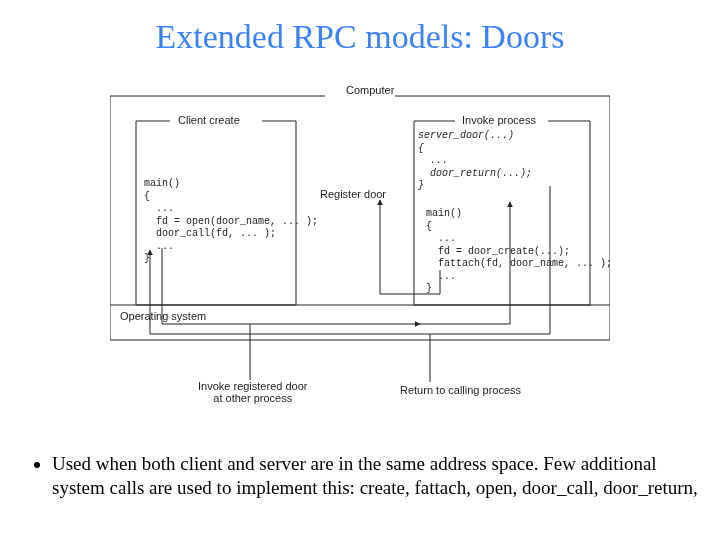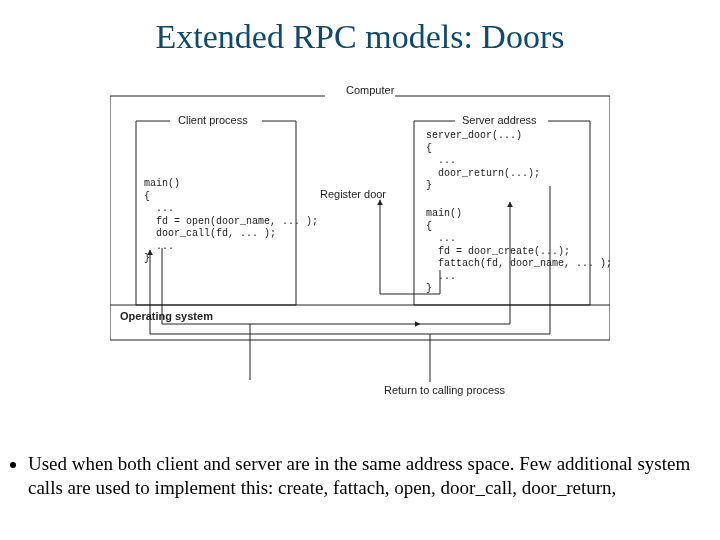--- a/index.html
+++ b/index.html
@@ -5,21 +5,21 @@
   * { box-sizing: border-box; margin: 0; padding: 0; }
   body {
     width: 720px;
     height: 540px;
     background: #ffffff;
     font-family: "Times New Roman", Times, serif;
     position: relative;
     overflow: hidden;
   }
   .title {
-    color: #0c4a6e;
+    color: #3b82f6;
     font-size: 34px;
     text-align: center;
     padding-top: 18px;
     font-weight: normal;
   }
   .diagram {
     position: absolute;
     left: 110px;
     top: 80px;
     width: 500px;
@@ -38,21 +38,21 @@
   }
   .bullets {
     position: absolute;
     left: 18px;
     top: 452px;
     width: 684px;
     font-size: 19px;
     line-height: 1.25;
     color: #000;
   }
-  .bullets li { margin-left: 10px; }
+  .bullets li { margin-left: 34px; }
 </style>
 </head>
 <body>
 
 <h1 class="title">Extended RPC models: Doors</h1>
 
 <div class="diagram">
 
   <svg class="overlay" viewBox="0 0 500 330">
     <defs>
@@ -81,46 +81,48 @@
     <path d="M 310 244 L 400 244 L 400 122" fill="none" stroke="#222" marker-end="url(#arr)"></path>
 
     <line x1="140" y1="244" x2="140" y2="300" stroke="#222"></line>
 
     <path d="M 440 106 L 440 254 L 40 254 L 40 170" fill="none" stroke="#222" marker-end="url(#arr)"></path>
 
     <line x1="320" y1="254" x2="320" y2="302" stroke="#222"></line>
   </svg>
 
   <div class="label" style="left:228px; top:4px;margin-left:8px;">Computer</div>
-  <div class="label" style="left:68px; top:34px;">Client process</div>
-  <div class="label" style="left:352px; top:34px;">Server address</div>
+  <div class="label" style="left:68px; top:34px;">Client create</div>
+  <div class="label" style="left:352px; top:34px;">Invoke process</div>
 
   <div class="label mono" style="left:34px; top:98px;">main()
 {
   ...
   fd = open(door_name, ... );
   door_call(fd, ... );
   ...
 }</div>
 
-  <div class="label mono" style="left:316px; top:50px;">server_door(...)
+  <div class="label mono" style="left:308px; top:50px;font-style:italic;">server_door(...)
 {
   ...
   door_return(...);
 }</div>
   <div class="label mono" style="left:316px; top:128px;">main()
 {
   ...
   fd = door_create(...);
   fattach(fd, door_name, ... );
   ...
 }</div>
 
   <div class="label" style="left:210px; top:108px;">Register door</div>
 
-  <div class="label" style="left:10px; top:230px;font-weight:bold;">Operating system</div>
+  <div class="label" style="left:10px; top:230px;">Operating system</div>
 
-  <div class="label" style="left:274px; top:304px;text-align:center;">Return to calling process</div>
+  <div class="label" style="left:88px; top:300px; text-align:center;">Invoke registered door
+at other process</div>
+  <div class="label" style="left:290px; top:304px;text-align:center;">Return to calling process</div>
 </div>
 
 <ul class="bullets">
   <li>Used when both client and server are in the same address space.  Few additional system calls are used to implement this: create,  fattach, open, door_call, door_return,</li>
 </ul>
 
 </body></html>

